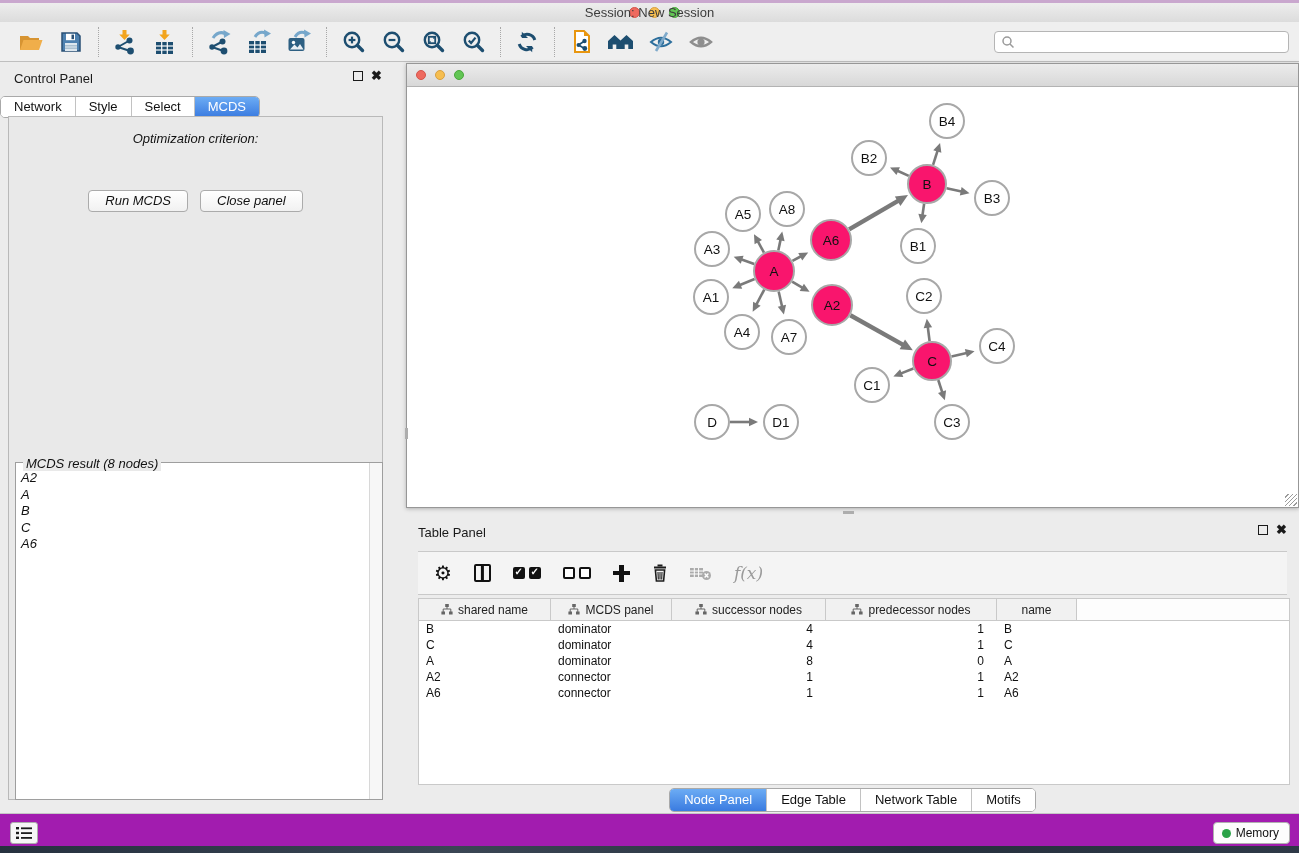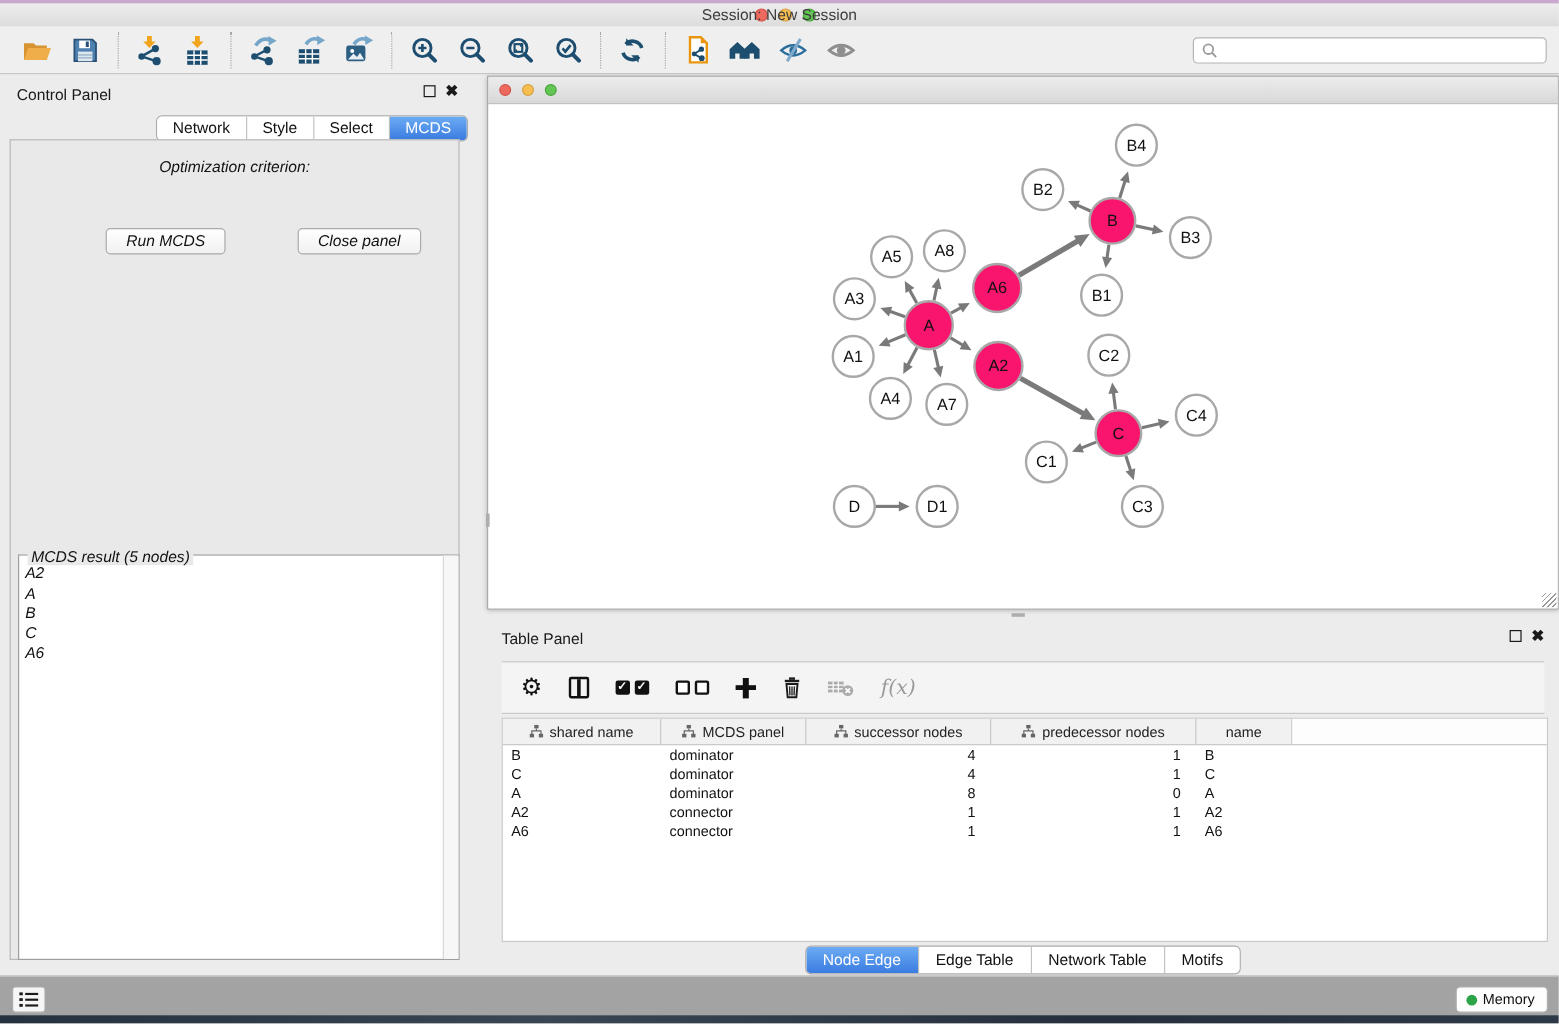--- a/index.html
+++ b/index.html
@@ -35,36 +35,36 @@
   .panel-title { position:absolute; left:14px; top:9px; font-size:13px; color:#1A1A1A; }
   .panel-icons { position:absolute; right:8px; top:9px; display:flex; gap:8px; align-items:center; }
   .float-ic { width:10px; height:10px; border:1.6px solid #1A1A1A; }
   .close-ic { font-size:13px; font-weight:bold; color:#1A1A1A; line-height:10px; }
 
   .seg { display:inline-flex; border:1px solid #A9A9A9; border-radius:5px; overflow:hidden; background:#fff; }
   .seg-tab { padding:2px 13px; font-size:13px; height:20px; line-height:16px; color:#111;
              border-left:1px solid #C2C2C2; background:#fff; white-space:nowrap; }
   .seg-tab:first-child { border-left:none; }
   .seg-tab.active { background:linear-gradient(#6CACF4,#3A7BE0); color:#fff; }
-  .cp-tabs-row { position:absolute; left:0; top:34px; width:100%; display:flex; justify-content:flex-end; }
+  .cp-tabs-row { position:absolute; left:0; top:34px; width:100%; display:flex; justify-content:flex-start; }
 
   .cp-content { position:absolute; left:8px; top:54px; width:375px; height:684px;
                 background:#E9E9E9; border:1px solid #B9B9B9;font-style:italic; }
   .opt-label { position:absolute; left:0; top:14px; width:100%; text-align:center; font-size:13px; color:#111; }
   .dropdown { position:absolute; left:35px; top:40px; width:313px; height:22px; background:#fff;
               border:1px solid #ABABAB; border-radius:4px; display:flex; align-items:center; }
   .dropdown-text { flex:1; font-size:13px; color:#111; padding-left:8px; white-space:nowrap; overflow:hidden; }
   .stepper { width:18px; height:22px; margin-right:-1px; border-radius:0 4px 4px 0;
              background:linear-gradient(#63A9F2,#3E7EE0); display:flex; flex-direction:column;
              align-items:center; justify-content:center; gap:2px; }
   .tri-up    { width:0; height:0; border-left:4px solid transparent; border-right:4px solid transparent; border-bottom:5px solid #fff; }
   .tri-down  { width:0; height:0; border-left:4px solid transparent; border-right:4px solid transparent; border-top:5px solid #fff; }
   .btn-row { position:absolute; left:0; top:73px; width:100%; display:flex; justify-content:center; gap:12px; }
   .pbtn { height:22px; padding:0 16px; font-size:13px; color:#111; background:linear-gradient(#FFFFFF,#F1F1F1);
-          border:1px solid #ABABAB; border-radius:4px; line-height:20px;margin-left:48px; }
+          border:1px solid #ABABAB; border-radius:4px; line-height:20px; }
 
   .result-box { position:absolute; left:6px; top:339px; width:368px; height:344px; }
   .result-border { position:absolute; left:0; top:6px; right:0; bottom:0; border:1px solid #9E9E9E; background:#fff; }
   .result-legend { position:absolute; top:0px; left:8px; background:#E9E9E9; padding:0 3px; font-size:13px; color:#111; z-index:2; }
   .result-list { position:absolute; left:1px; top:10px; right:15px; bottom:1px; padding:4px 0 0 5px; overflow:hidden; }
   .mcds-item { font-size:13px; color:#111; line-height:16.5px; }
   .result-scroll { position:absolute; top:7px; right:1px; bottom:1px; width:13px; background:#F7F7F7; border-left:1px solid #D8D8D8; }
 
   
   .right-area { position:absolute; left:406px; top:0; width:893px; height:751px; }
@@ -106,21 +106,21 @@
   .th { display:flex; align-items:center; justify-content:center; gap:5px; font-size:12px; color:#222;
         border-right:1px solid #C9C9C9; height:100%; }
   .th.filler { flex:1; border-right:none; background:#FDFDFD; }
   .tr { display:flex; height:16px; }
   .td { font-size:12px; color:#111; line-height:16px; white-space:nowrap; overflow:hidden; }
 
   .bottom-tabs-row { position:absolute; left:0; top:272px; width:100%; display:flex; justify-content:center; }
   .bseg .seg-tab { height:22px; line-height:18px; padding:2px 14px; }
 
   
-  .statusbar { position:absolute; left:0; top:813px; width:1299px; height:33px; background:#a3a3a3; border-top:1px solid #C6C6C6; }
+  .statusbar { position:absolute; left:0; top:813px; width:1299px; height:33px; background:#a21caf; border-top:1px solid #C6C6C6; }
   .list-btn { position:absolute; left:10px; top:8px; width:28px; height:22px; background:#F6F6F6;
               border:1px solid #ADADAD; border-radius:3px; display:flex; align-items:center; justify-content:center; }
   .memory-btn { position:absolute; right:9px; top:8px; height:22px; padding:0 10px 0 8px; background:#FDFDFD;
                 border:1px solid #B0B0B0; border-radius:4px; display:flex; align-items:center; gap:5px; font-size:12px; color:#111; }
   .mem-dot { width:9px; height:9px; border-radius:50%; background:#2BA348; }
   .desktop-bottom { position:absolute; left:0; top:846px; width:1299px; height:7px;
                     background:linear-gradient(90deg,#26313F,#3A4654 35%,#26303D 70%,#2E3947); }
 </style>
 </head>
 <body>
@@ -322,21 +322,21 @@
         </div>
 
       <div class="cp-content">
         <div class="opt-label">Optimization criterion:</div>
         <div class="btn-row">
           <div class="pbtn">Run MCDS</div>
           <div class="pbtn">Close panel</div>
         </div>
         <div class="result-box">
           <div class="result-border"></div>
-          <div class="result-legend">MCDS result (5 nodes)</div>
+          <div class="result-legend">MCDS result (8 nodes)</div>
           <div class="result-list" id="mcds-list">
               <div class="mcds-item">A2</div>
               <div class="mcds-item">A</div>
               <div class="mcds-item">B</div>
               <div class="mcds-item">C</div>
               <div class="mcds-item">A6</div>
             </div>
           <div class="result-scroll"></div>
         </div>
       </div>
@@ -571,21 +571,21 @@
                 <div class="td" style="width: 121px; text-align: left; padding: 0px 0px 0px 7px;">connector</div>
                 <div class="td" style="width: 154px; text-align: right; padding: 0px 13px 0px 0px;">1</div>
                 <div class="td" style="width: 171px; text-align: right; padding: 0px 13px 0px 0px;">1</div>
                 <div class="td" style="width: 80px; text-align: left; padding: 0px 0px 0px 7px;">A6</div>
               </div>
             </div>
         </div>
 
         <div class="bottom-tabs-row">
             <div class="seg bseg" id="bottom-tabs">
-              <div class="seg-tab active">Node Edge</div>
+              <div class="seg-tab active">Node Panel</div>
               <div class="seg-tab">Edge Table</div>
               <div class="seg-tab">Network Table</div>
               <div class="seg-tab">Motifs</div>
             </div>
           </div>
       </div>
     </div>
   </div>
 
   <div class="statusbar">

